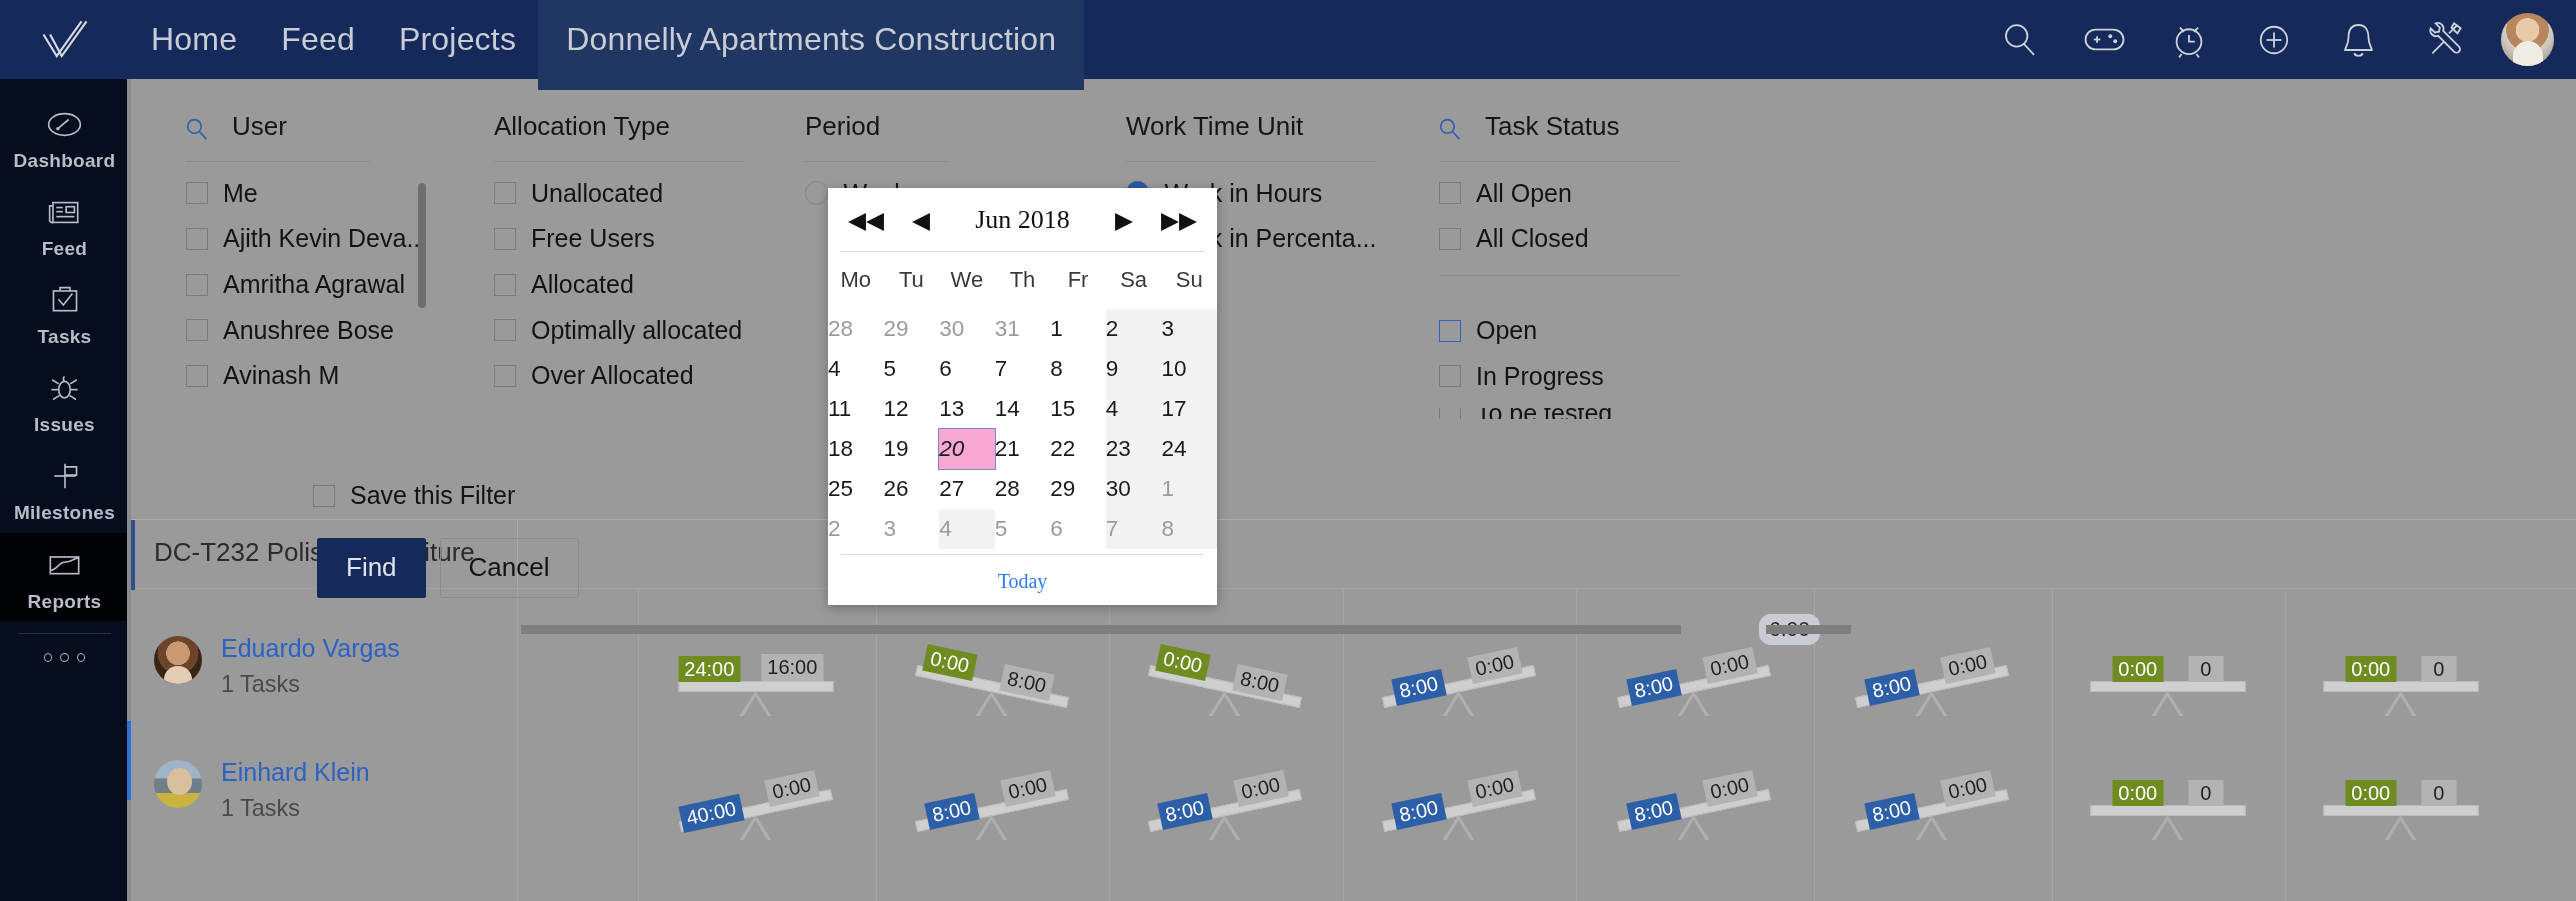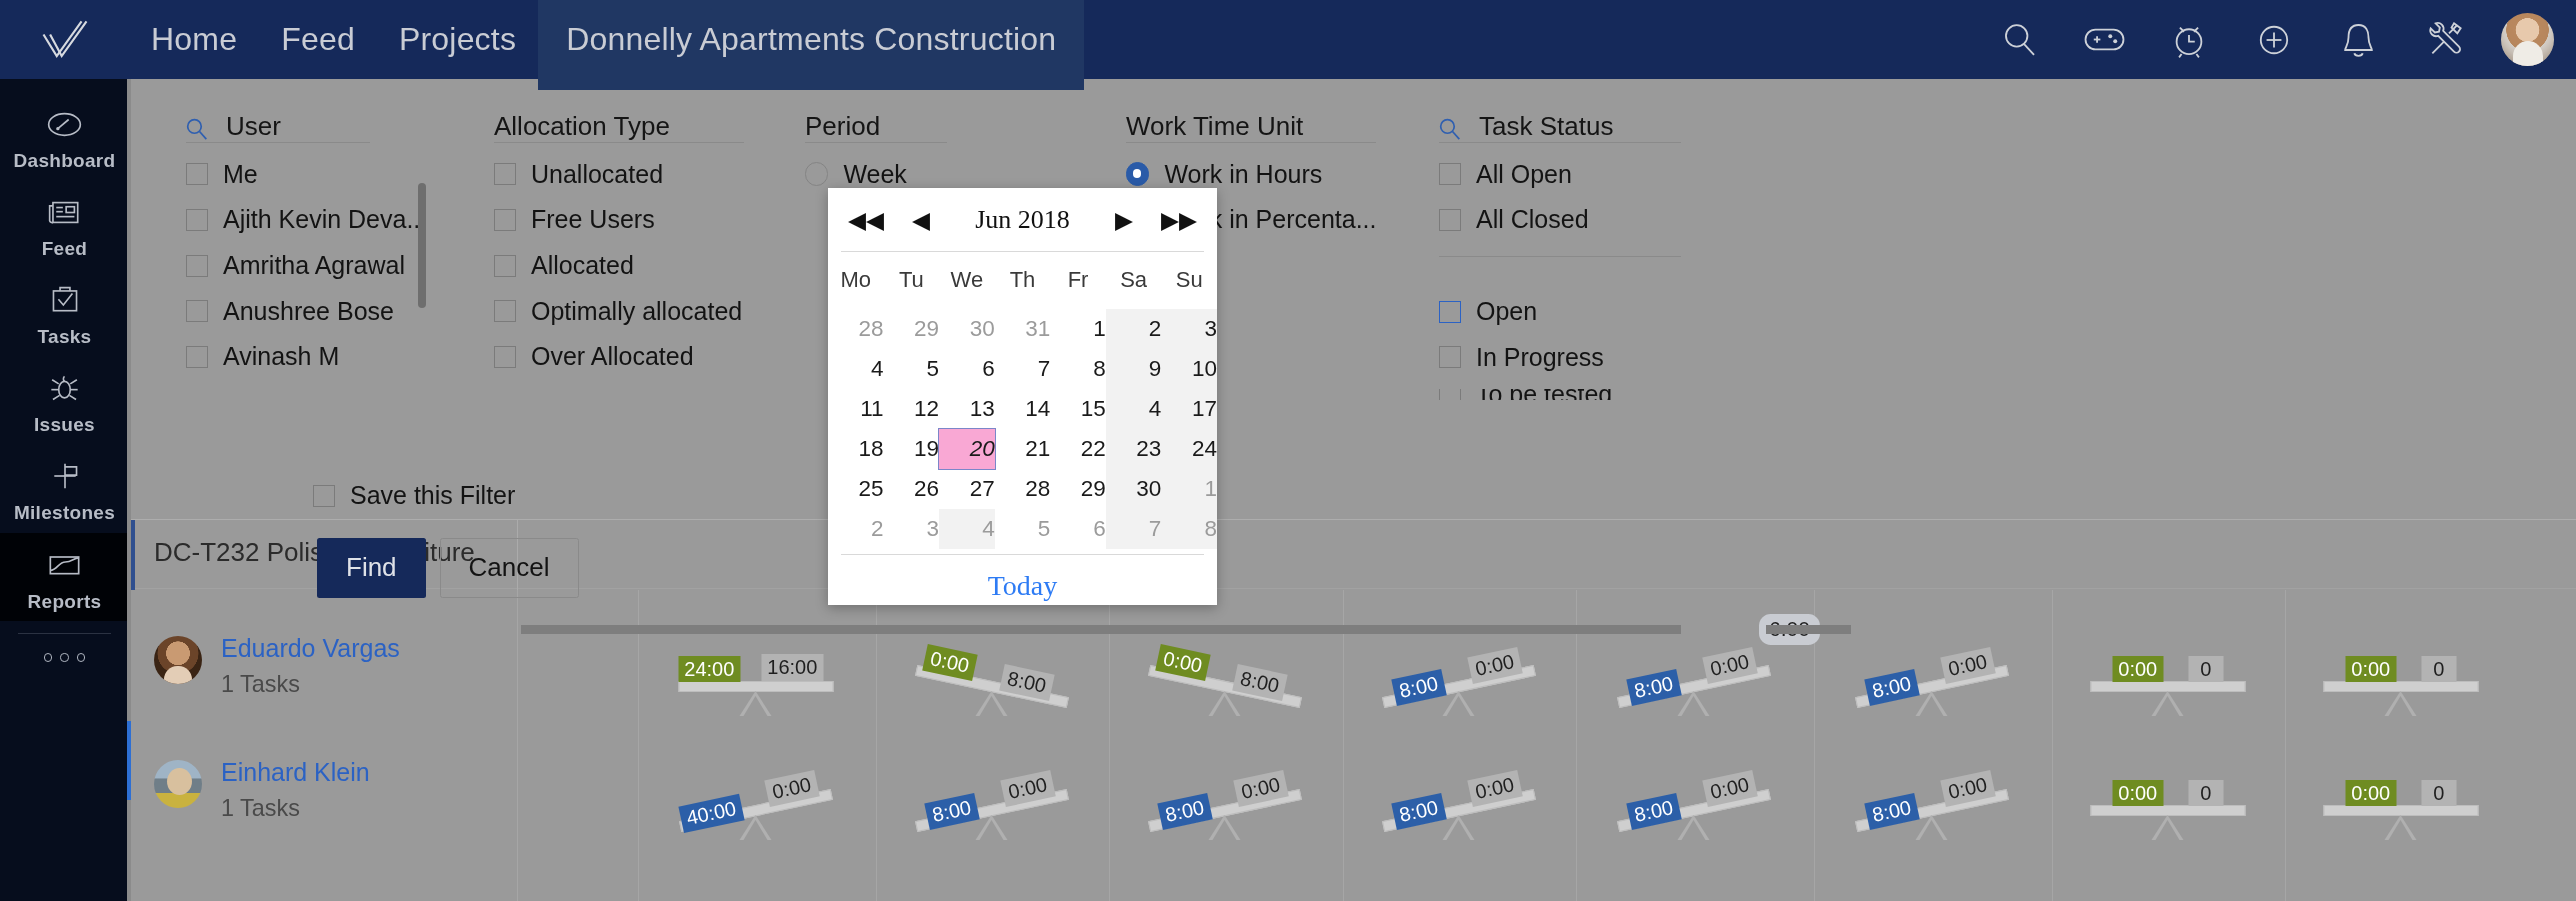--- a/index.html
+++ b/index.html
@@ -124,21 +124,21 @@
     font-size:21px; padding:3.3px 10px; color:#1f1f1f;
   }
 
   
   .filter-panel {
     position:absolute; left:129px; top:79px; width:2447px; height:438px;
     background:#9a9a9a; z-index:20;
   }
   .fcol { position:absolute; top:32px; }
   .fcol-title {
-    display:flex; align-items:center; gap:18px; padding-bottom:0;
+    display:flex; align-items:center; gap:24px; padding-bottom:19px;
     border-bottom:0.8px solid #8a8a8a; font-size:26px; color:#151515;
   }
   .fcol-title.nosearch { padding-left:0; }
   .srch-ico { width:22px; height:22px; flex:none; }
   .frow { display:flex; align-items:center; gap:15px; margin-top:16.7px; }
   .cbx { width:22px; height:22px; border:1.7px solid #7b7b7b; background:transparent; flex:none; }
   .cbx.blue { border-color:#2b62c4; }
   .rdo { width:23.4px; height:23.4px; border-radius:50%; border:1.7px solid #848484; flex:none; position:relative;}
   .rdo.sel { border-color:#2a5ba8; background:#2a5ba8; }
   .rdo.sel:after{content:"";position:absolute;left:5.8px;top:5.8px;width:8.3px;height:8.3px;border-radius:50%;background:#fff;}
@@ -160,25 +160,25 @@
     position:absolute; left:828px; top:188px; width:389px; height:417px;
     background:#fff; box-shadow:0 2.5px 11.7px rgba(0,0,0,.28); z-index:60;
     font-family:"Liberation Serif", serif;
   }
   .dp-head { display:flex; align-items:center; height:63px; padding:0 20px; }
   .dp-nav { font-size:23.4px; color:#111; cursor:pointer; }
   .dp-title { flex:1; text-align:center; font-size:26px; color:#111; }
   .dp-hr { height:0.8px; background:#d9d9d9; margin:0 13.3px; }
   table.dp { width:100%; border-collapse:collapse; font-family:"Liberation Sans", sans-serif;}
   table.dp th { font-weight:400; font-size:22px; color:#3a3a3a; height:57px; }
-  table.dp td { text-align:right; font-size:22.5px; color:#1a1a1a; height:40px; width:14.28%;}
+  table.dp td { text-align:left; font-size:22.5px; color:#1a1a1a; height:40px; width:14.28%;}
   table.dp td.mute { color:#9b9b9b; }
   table.dp td.we { background:#f2f2f2; }
   table.dp td.sel { outline:1.7px solid #7b86c9; background:#f9a8d4;font-style:italic; }
-  .dp-today { text-align:center; color:#2d7bf4; font-size:28px; padding:15px 10px 0; cursor:pointer; }
+  .dp-today { text-align:center; color:#2d7bf4; font-size:20px; padding:15px 10px 0; cursor:pointer; }
   .dp-foot-hr { height:0.8px; background:#d9d9d9; margin:5px 13.3px 0; }
 </style>
 </head>
 <body>
 
 <div id="root">
 
   <div class="topnav">
     <div class="logo-wrap">
       <svg width="50" height="43" viewBox="0 0 60 52">

